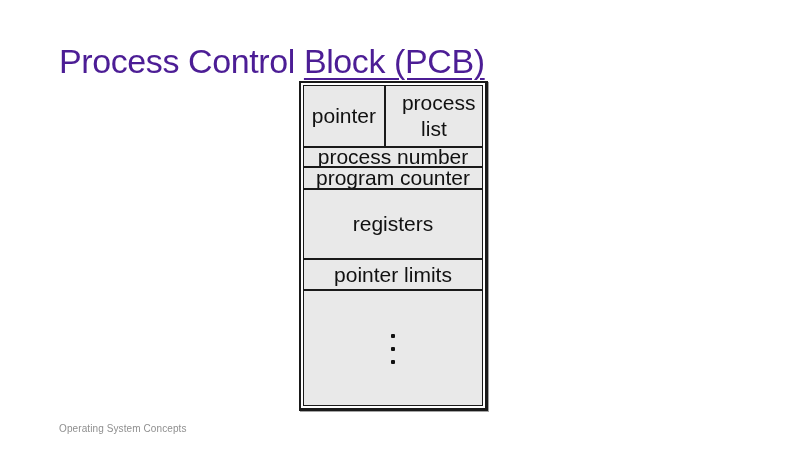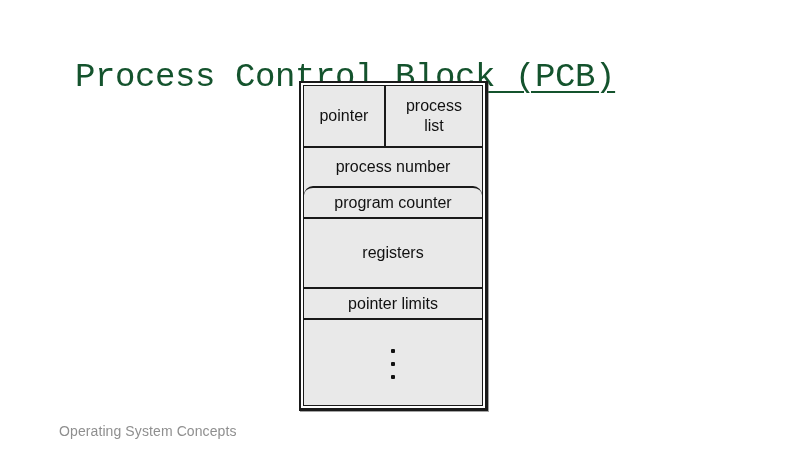--- a/index.html
+++ b/index.html
@@ -14,27 +14,26 @@
     background: #ffffff;
     overflow: hidden;
     font-family: "Liberation Sans", sans-serif;
   }
 
   
   .slide-title {
     position: absolute;
     left: 59px;
     top: 42px;
-    margin: 16px;
+    margin: 0;
     font-size: 34px;
     font-weight: 400;
     letter-spacing: -0.4px;
-    color: #14532d;
+    color: #4c1d95;
     white-space: pre;
-    font-family: Liberation Mono, monospace;
   }
   .slide-title .underlined {
     text-decoration: underline;
     text-decoration-thickness: 2px;
     text-underline-offset: 5px;
   }
 
   
   .pcb-outer {
     position: absolute;
@@ -57,30 +56,30 @@
     background: #e9e9e9;
     display: flex;
     flex-direction: column;
   }
   .pcb-row {
     display: flex;
     align-items: center;
     justify-content: center;
     border-top: 2px solid #1a1a1a;
     box-sizing: border-box;
-    font-size: 16px;
+    font-size: 21px;
     color: #111111;
     text-align: center;
     flex: 0 0 auto;
   }
   .pcb-row:first-child { border-top: none; }
 
   .row-split   { height: 60px; padding: 0; }
-  .row-number  { height: 40px; align-items: center; }
-  .row-counter { height: 31px; border-radius: 9px; }
+  .row-number  { height: 20px; align-items: center; }
+  .row-counter { height: 22px; }
   .row-regs    { height: 70px; }
   .row-limits  { height: 31px; }
   .row-files   { height: 31px; }
   .row-dots    { flex: 1 1 auto; }
 
   .split-cell {
     height: 100%;
     display: flex;
     align-items: center;
     justify-content: center;
@@ -107,21 +106,21 @@
     height: 4px;
     background: #111111;
     border-radius: 1px;
   }
 
   
   .slide-footer {
     position: absolute;
     left: 59px;
     top: 423px;
-    font-size: 14px;
+    font-size: 10px;
     color: #8f8f8f;
     letter-spacing: 0.1px;
   }
 </style>
 </head>
 <body>
 
 <div class="slide">
 
   <h1 class="slide-title"><span>Process Control </span><span class="underlined">Block (PCB)</span></h1>

